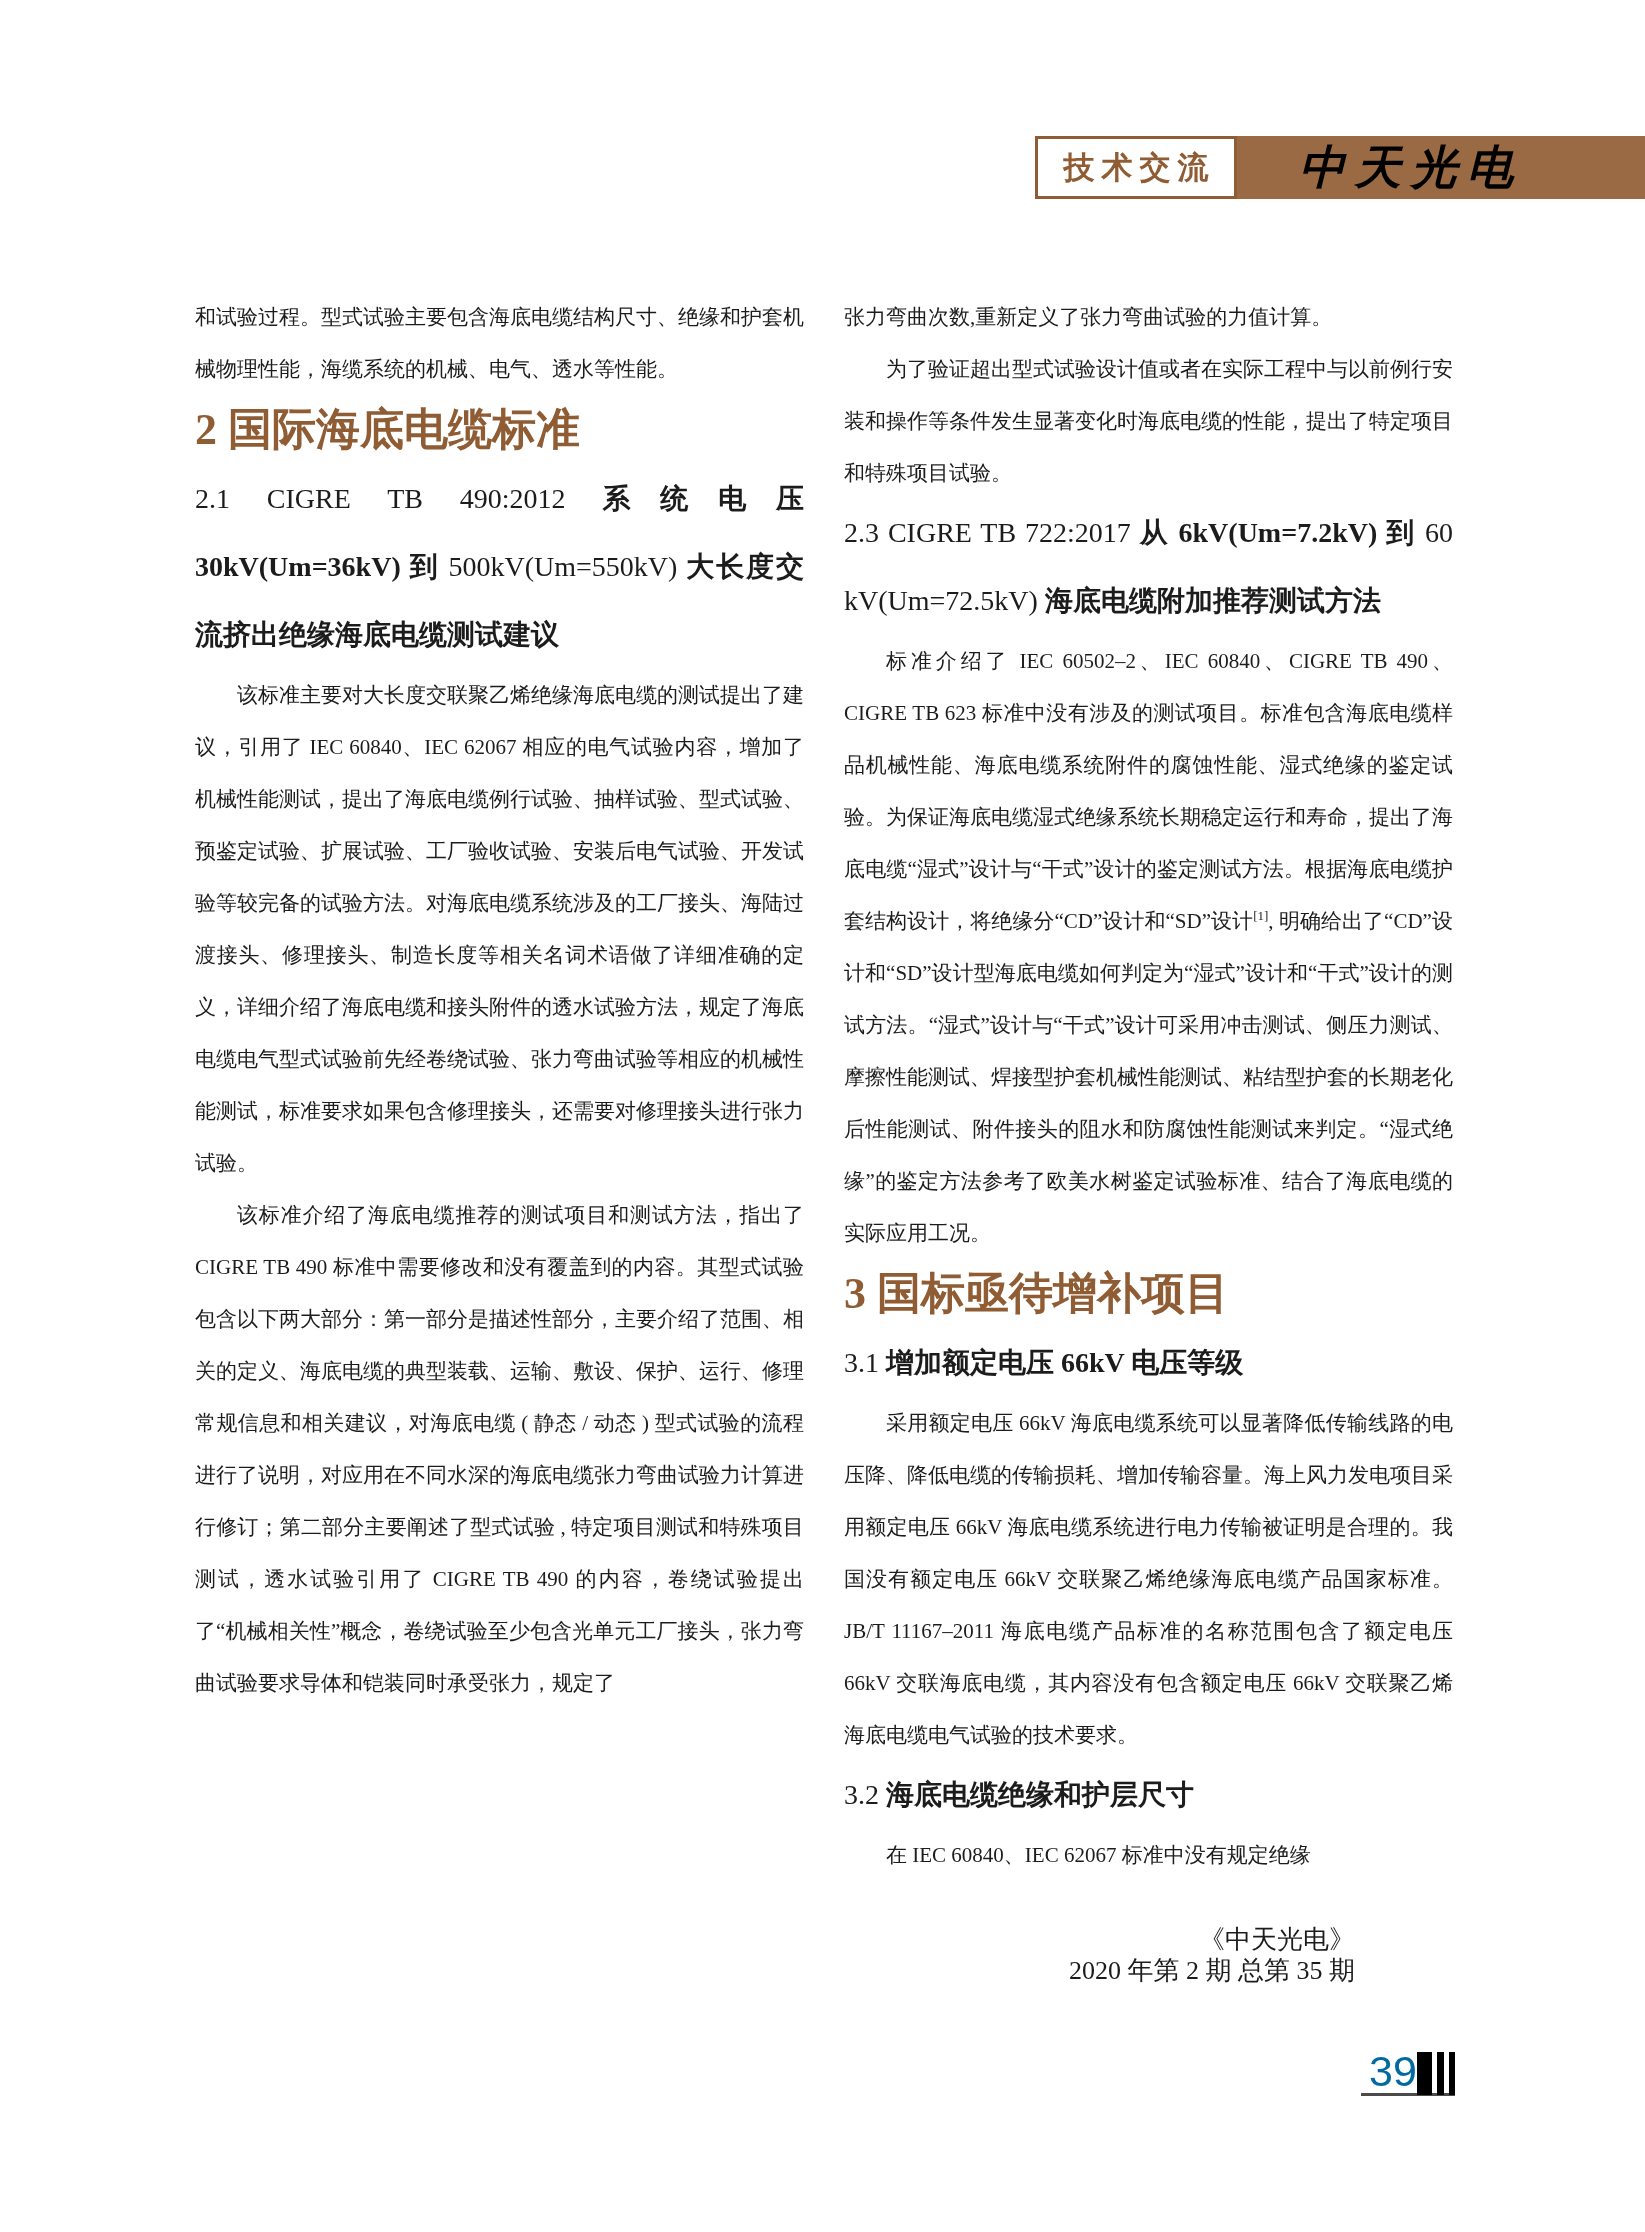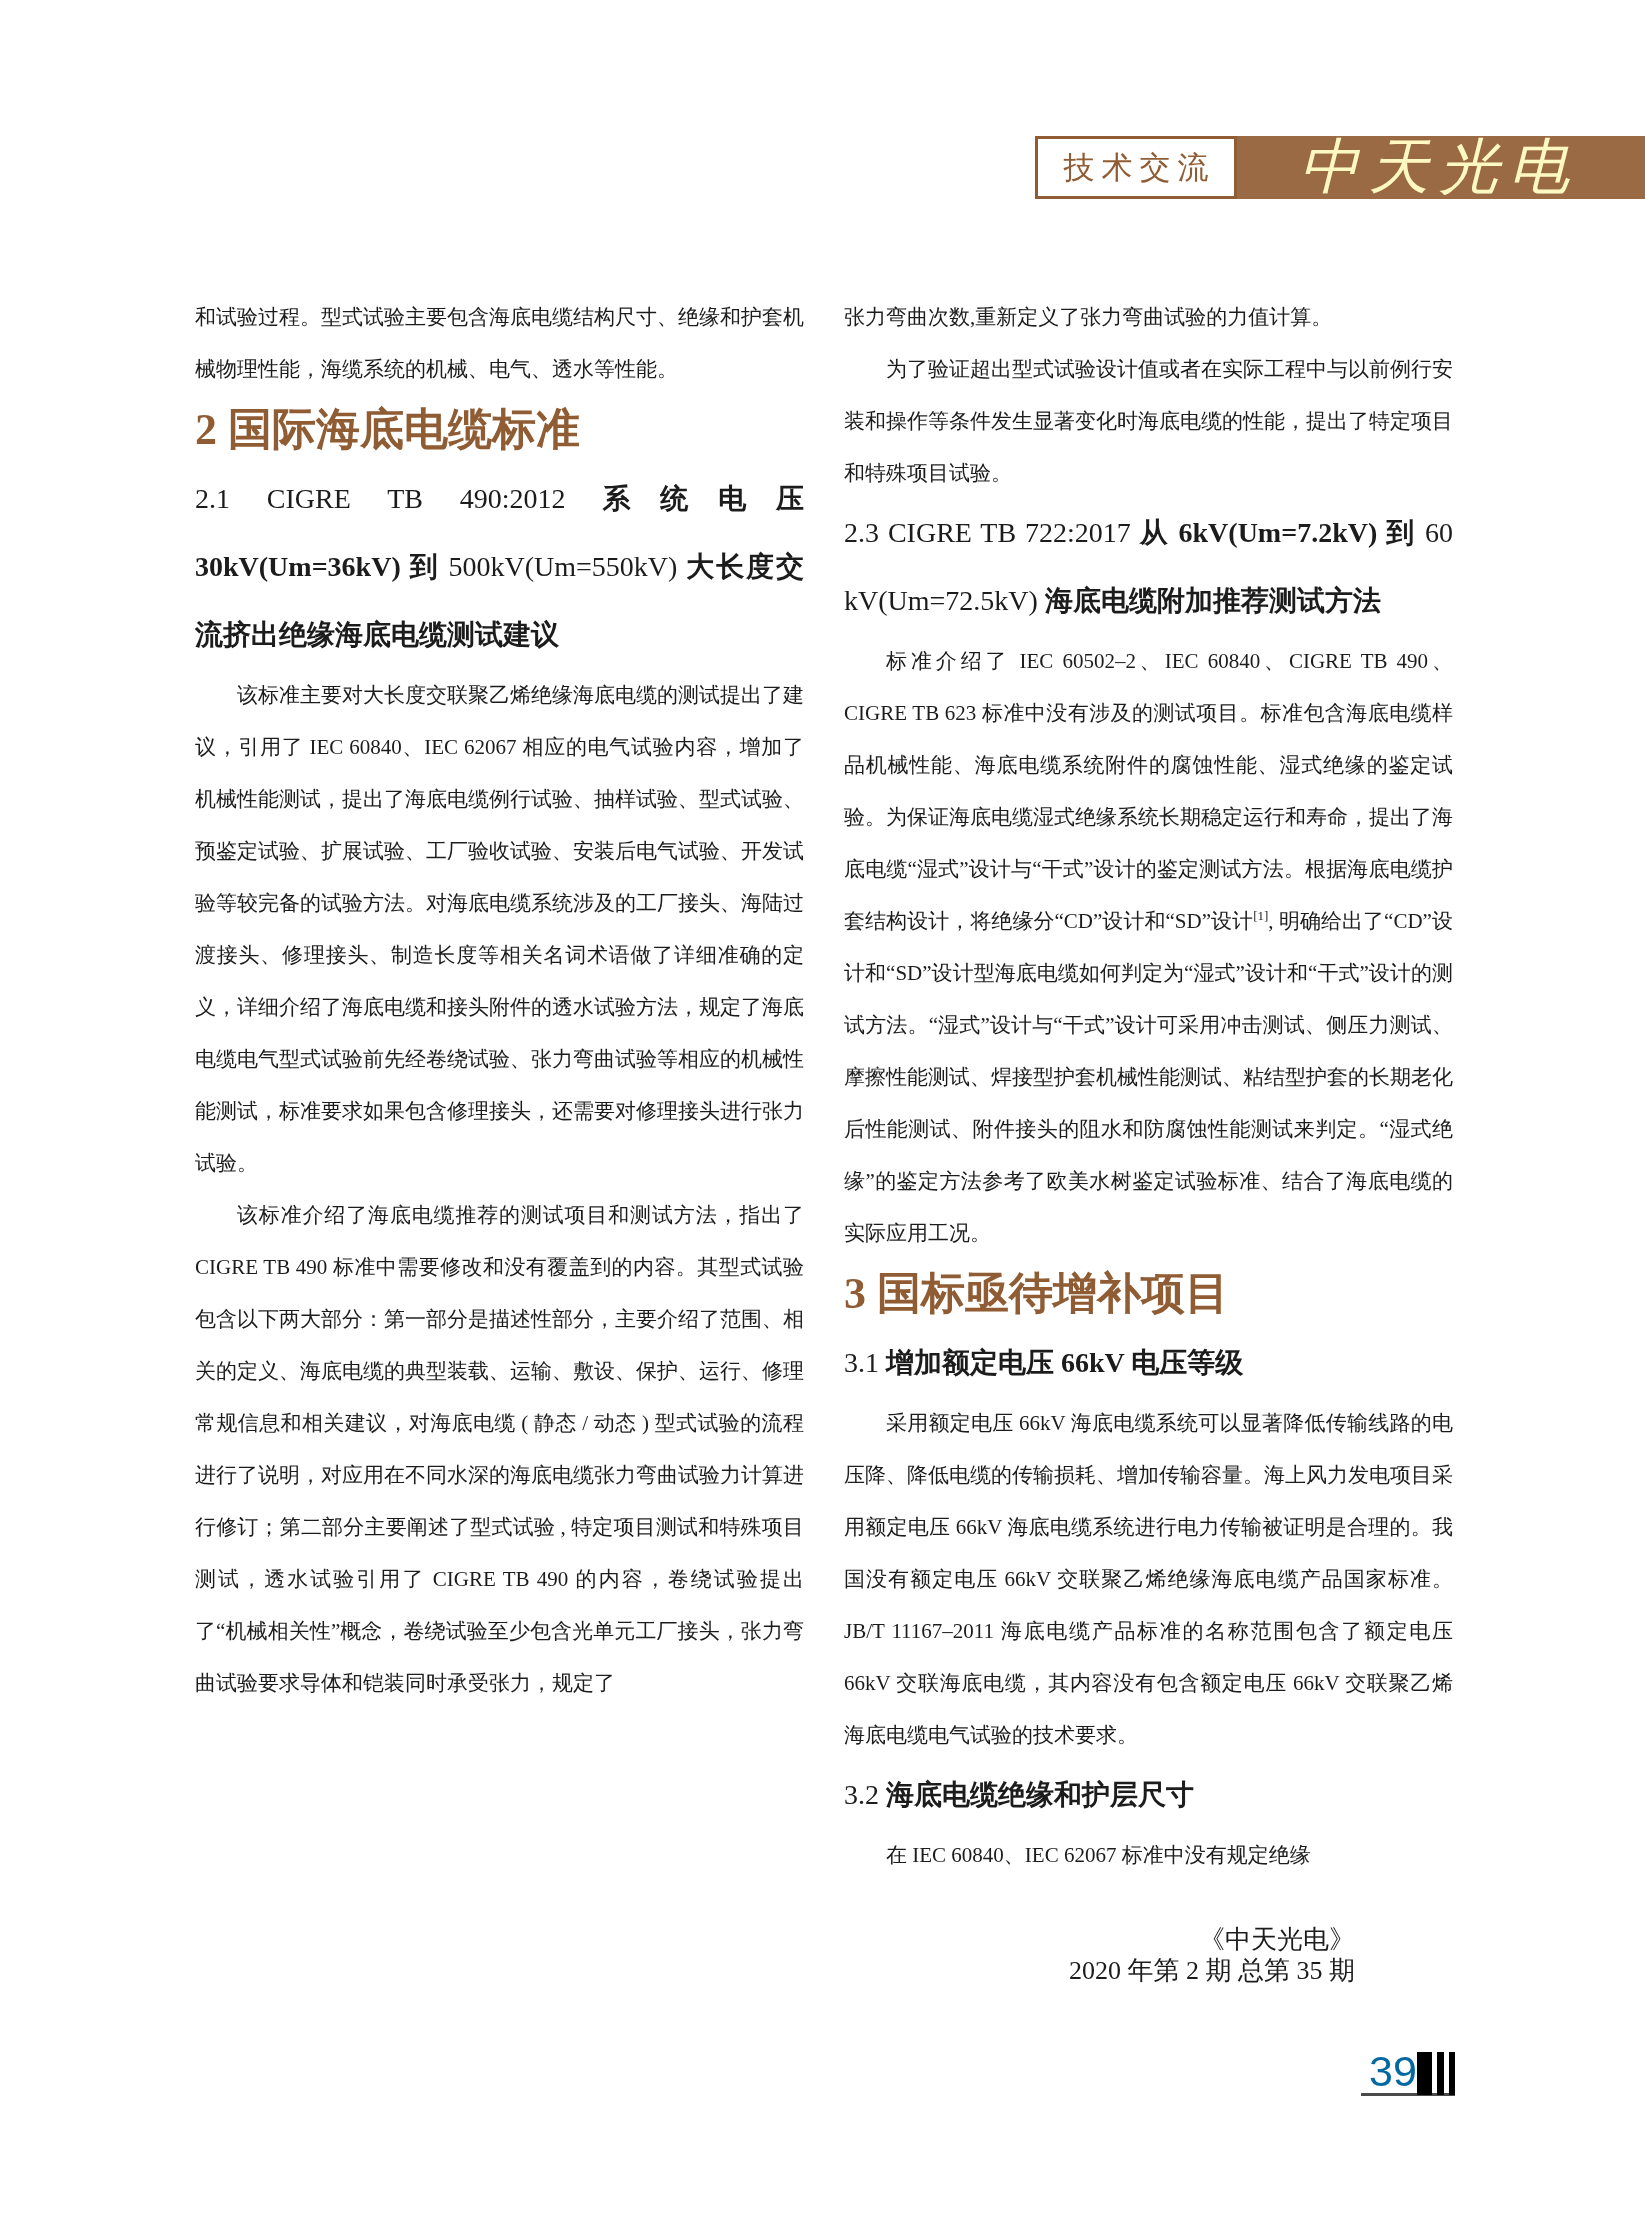--- a/index.html
+++ b/index.html
@@ -11,28 +11,28 @@
   body{
     width:1646px;height:2233px;position:relative;background:#ffffff;
     font-family:"Liberation Serif","DejaVu Serif",serif;color:var(--ink);
   }
   
   .hdr-tag{
     position:absolute;left:1035px;top:136px;width:202px;height:63px;
     box-sizing:border-box;border:3px solid var(--brown);background:#fff;
     display:flex;align-items:center;justify-content:center;
     font-family:"Liberation Sans","DejaVu Sans",sans-serif;
-    font-size:31px;letter-spacing:7px;color:var(--brown);font-weight:400;
+    font-size:31px;letter-spacing:7px;color:var(--brown);font-weight:700;
     padding-left:7px; 
   }
   .hdr-brand{
     position:absolute;left:1237px;top:136px;width:409px;height:63px;
     background:var(--brand);display:flex;align-items:center;
     padding-left:62px;box-sizing:border-box;
-    color:#fef9c3;font-size:60px;font-weight:normal;font-style:italic;
+    color:#000000;font-size:46px;font-weight:bold;font-style:italic;
     letter-spacing:10px;font-family:"Liberation Serif","DejaVu Serif",serif;
   }
   
   .col{position:absolute;top:291px;width:609px;}
   .col-left{left:195px;}
   .col-right{left:844px;}
   .col p{
     margin:0;font-size:21px;line-height:52px;text-align:justify;color:var(--ink);
   }
   .col p.indent{text-indent:2em;}

